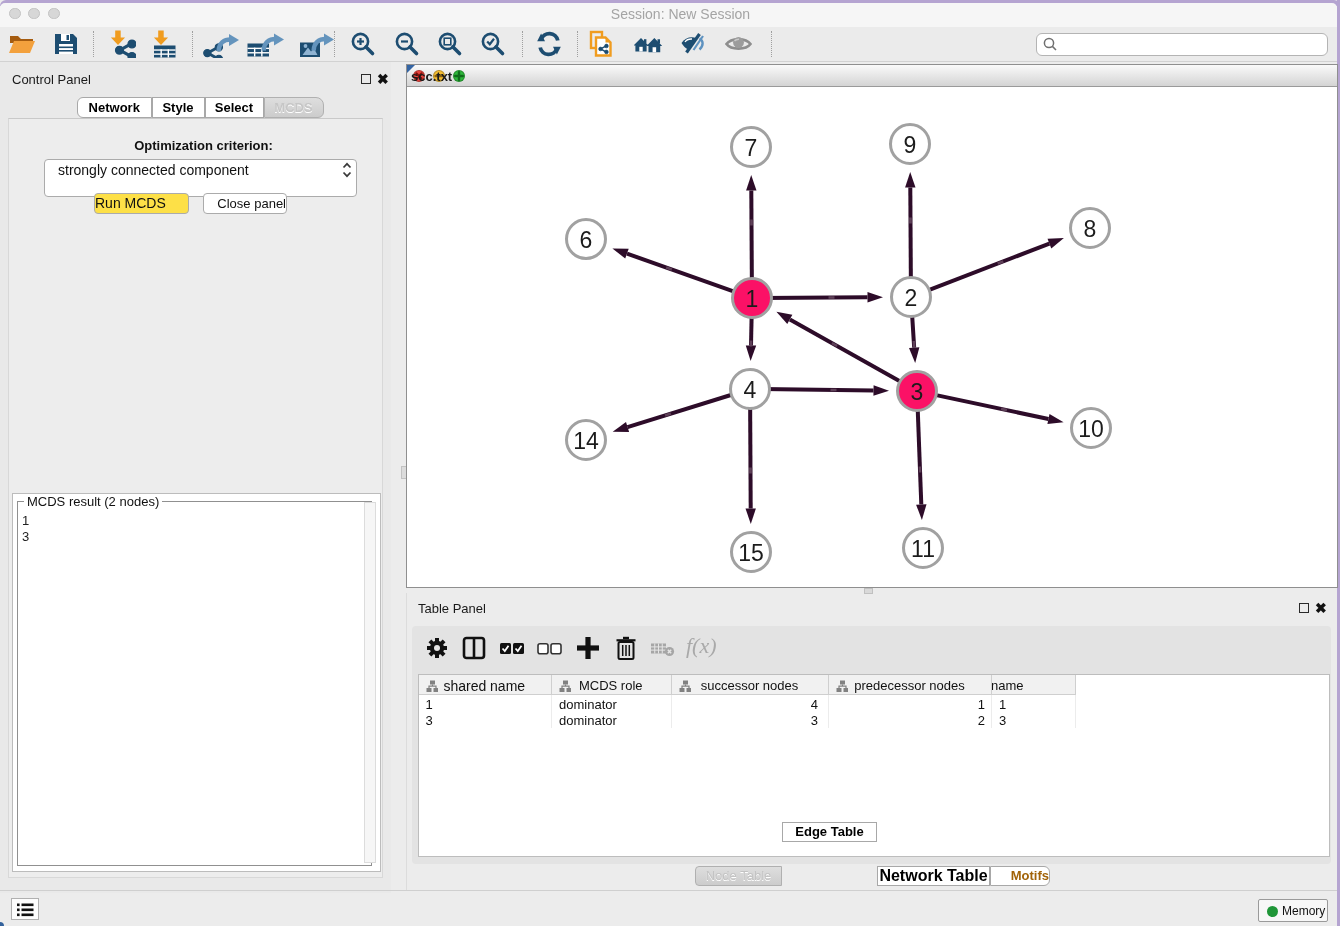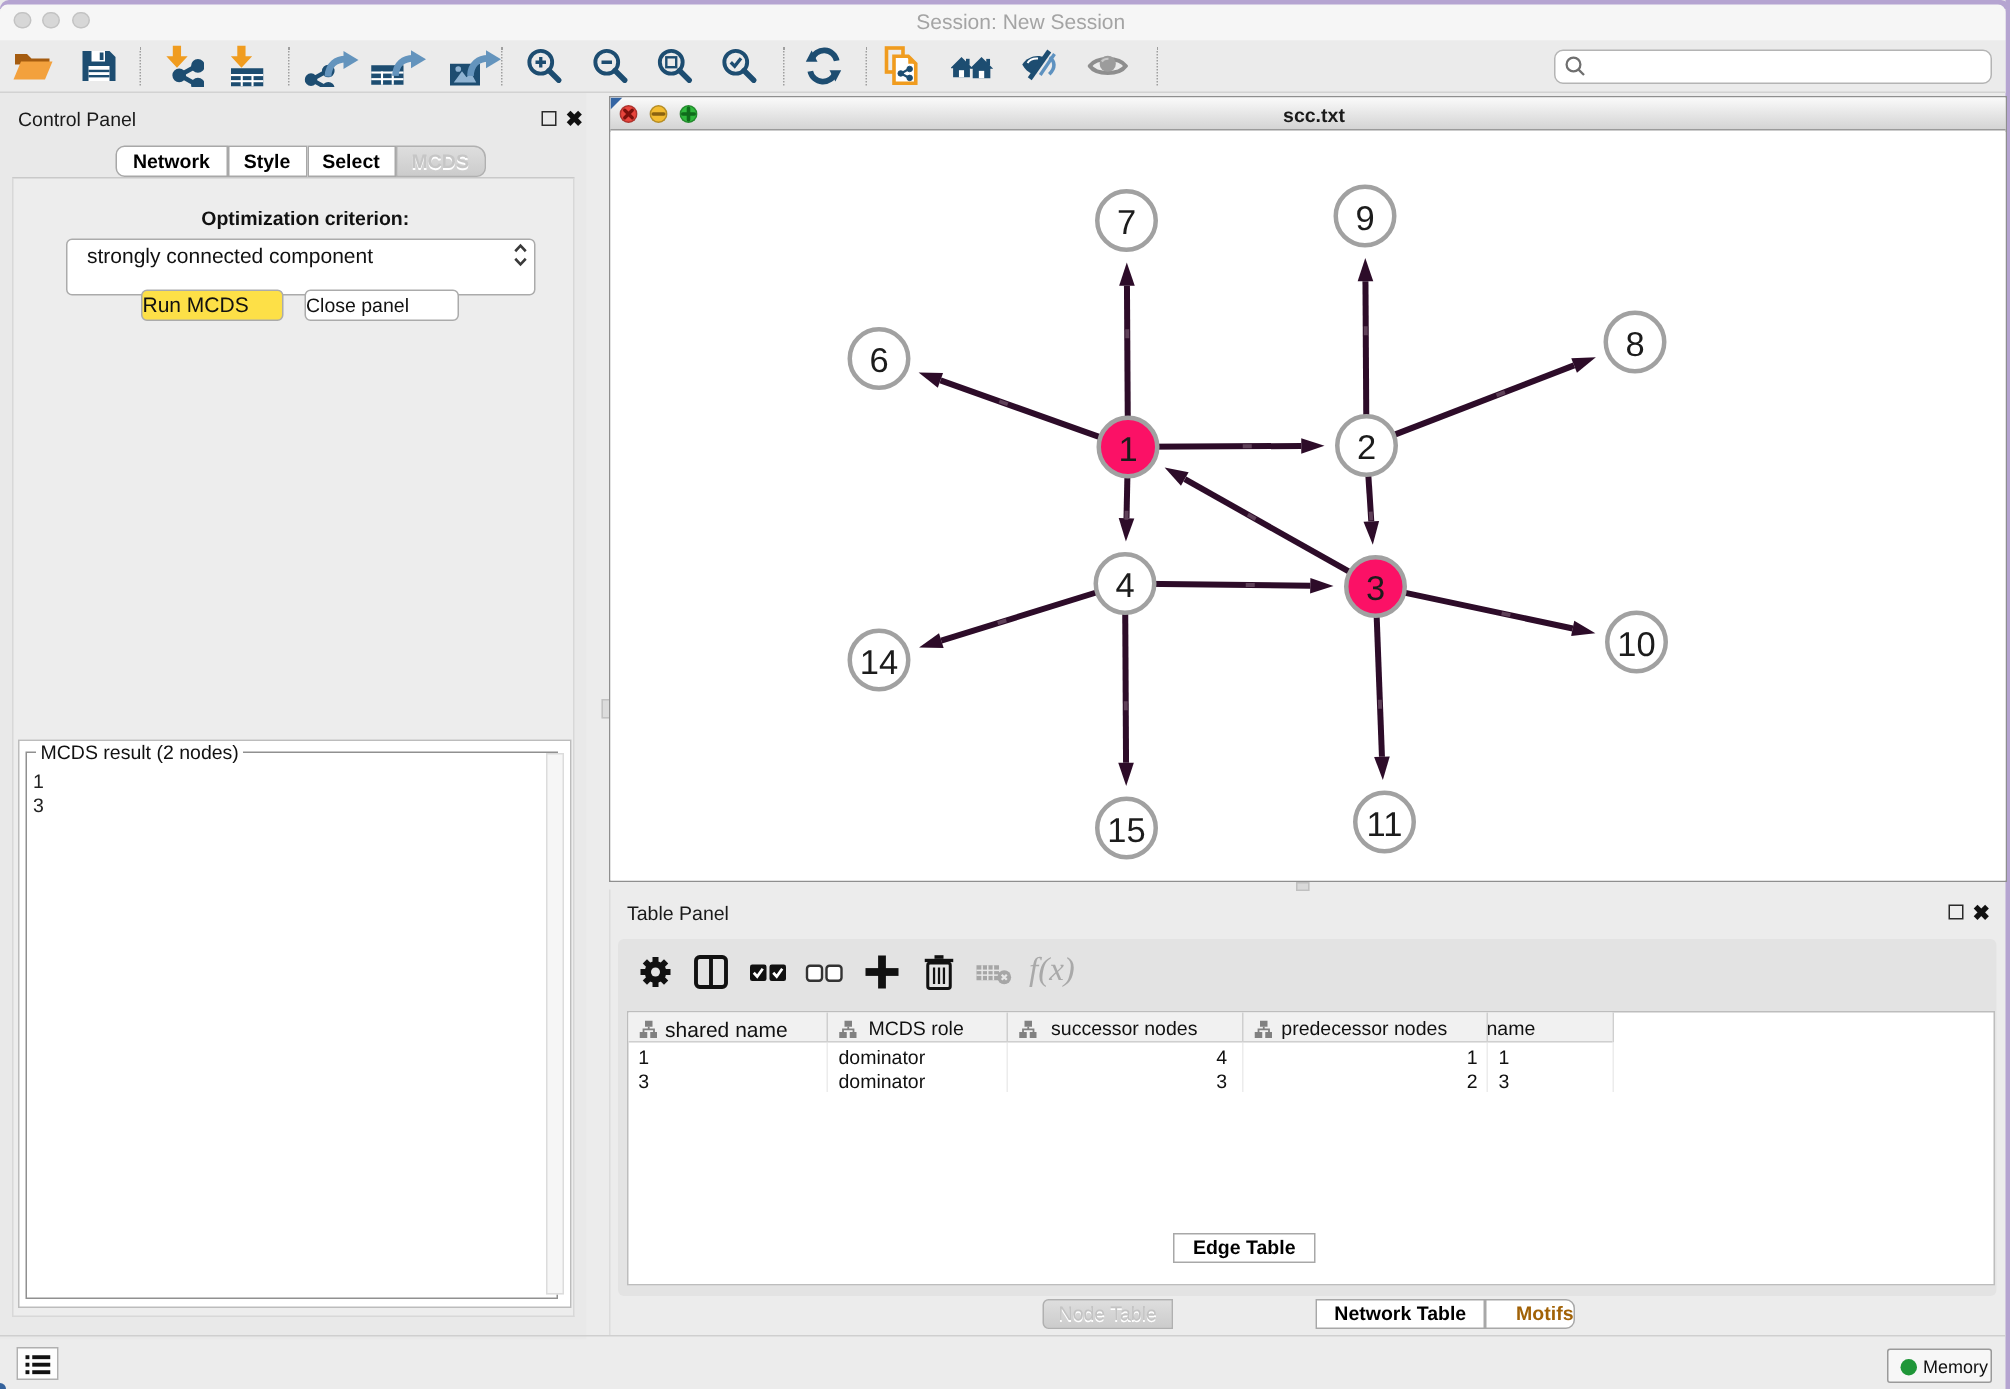--- a/index.html
+++ b/index.html
@@ -196,21 +196,21 @@
 <div class="ab" style="left:8px;top:118px;width:375px;height:760px;background:#ededed;border:1px solid #d8d8d8;border-top:1px solid #c9c9c9"></div>
 <div class="ab" style="left:16px;top:138px;width:375px;font-size:13px;font-weight:bold;color:#111;text-align:center">Optimization criterion:</div>
 <div class="ab" style="left:44px;top:159px;width:313px;height:38px;background:#fff;border:1px solid #ababab;border-radius:4px;font-size:14px;color:#111;line-height:20px;padding-left:13px">strongly connected component</div>
 <div class="ab" style="left:339px;top:161px">
     <svg width="16" height="18" viewBox="0 0 16 18" style="">
       <path d="M4.5 6.5 L8 2.8 L11.5 6.5" stroke="#3a3a3a" stroke-width="1.7" fill="none"></path>
       <path d="M4.5 11.5 L8 15.2 L11.5 11.5" stroke="#3a3a3a" stroke-width="1.7" fill="none"></path>
     </svg>
   </div>
 <div class="ab" style="left:94px;top:193px;width:95px;height:21px;background:#fde047;border:1px solid #ababab;border-radius:4px;font-size:14px;color:#111;line-height:19px">Run MCDS</div>
-<div class="ab" style="left:203px;top:193px;width:103px;height:21px;background:#fff;border:1px solid #ababab;border-radius:4px;font-size:13px;color:#111;text-align:left;line-height:19px">Close panel</div>
+<div class="ab" style="left:203px;top:193px;width:84px;height:21px;background:#fff;border:1px solid #ababab;border-radius:4px;font-size:13px;color:#111;text-align:right;line-height:19px">Close panel</div>
 <div class="ab" style="left:12px;top:493px;width:369px;height:379px;background:#fff;border:1px solid #bcbcbc"></div>
 <div class="ab" style="left:17px;top:501px;width:355px;height:365px;border:1px solid #909090"></div>
 <div class="ab" style="left:363.5px;top:502px;width:12px;height:361px;background:#f6f6f6;border:1px solid #dcdcdc"></div>
 <div class="ab" style="left:24px;top:494px;background:#fff;padding:0 3px;font-size:13px;color:#111">MCDS result (2 nodes)</div>
 <div class="ab" style="left:22px;top:513px;font-size:13px;color:#222;line-height:16px">1<br>3</div>
 <div class="ab" style="left:400.5px;top:466px;width:7px;height:13px;background:#dcdcdc;border:1px solid #c2c2c2"></div>
 <div class="ab" style="left:406px;top:64px;width:932px;height:524px;border:1px solid #8f8f8f;background:#fff"></div>
 <div class="ab" style="left:407px;top:65px;width:930px;height:22px;background:linear-gradient(#fafafa,#d4d4d4);border-bottom:1px solid #9a9a9a"></div>
 <div class="ab" style="left:407px;top:65px">
     <svg width="9" height="9" viewBox="0 0 9 9" style="">
@@ -228,21 +228,21 @@
     <svg width="12" height="12" viewBox="0 0 12 12" style="">
       <line x1="2.5" y1="6" x2="9.5" y2="6" stroke="#8a6210" stroke-width="2.4" stroke-linecap="round"></line>
     </svg>
   </div>
 <div class="ab" style="left:453px;top:70px;width:12px;height:12px;border-radius:50%;background:#2fb83c;border:0.5px solid rgba(0,0,0,.25)"></div>
 <div class="ab" style="left:453px;top:70px">
     <svg width="12" height="12" viewBox="0 0 12 12" style="">
       <path d="M6 2.2 L6 9.8 M2.2 6 L9.8 6" stroke="#0f6b1b" stroke-width="2.4" stroke-linecap="round"></path>
     </svg>
   </div>
-<div class="ab" style="left:411px;top:69px;width:930px;font-size:13px;font-weight:bold;color:#1a1a1a;text-align:center">scc.txt</div>
+<div class="ab" style="left:411px;top:69px;width:930px;font-size:13px;font-weight:bold;color:#1a1a1a;">scc.txt</div>
 <div class="ab" style="left:407px;top:88px;width:930px;height:499px;background:#fff;overflow:hidden">
     <svg width="932" height="500" style="position:absolute;left:0;top:0">
       <line x1="344.9" y1="200.0" x2="344.3" y2="102.5" stroke="#2d0c29" stroke-width="4"></line>
       <polygon points="344.2,87.0 349.5,102.5 339.1,102.5" fill="#2d0c29"></polygon>
       <rect x="341.5" y="133.2" width="6" height="2.6" fill="#5f4159" transform="rotate(-90.4 344.5 134.5)"></rect>
       <line x1="335.6" y1="206.7" x2="220.0" y2="165.6" stroke="#2d0c29" stroke-width="4"></line>
       <polygon points="205.4,160.4 221.7,160.7 218.2,170.5" fill="#2d0c29"></polygon>
       <rect x="259.0" y="179.2" width="6" height="2.6" fill="#5f4159" transform="rotate(-160.4 262.0 180.5)"></rect>
       <line x1="355.0" y1="209.9" x2="460.5" y2="209.3" stroke="#2d0c29" stroke-width="4"></line>
       <polygon points="476.0,209.2 460.5,214.5 460.5,204.1" fill="#2d0c29"></polygon>
@@ -432,21 +432,21 @@
 <div class="ab" style="left:671px;top:697px;width:147px;font-size:13px;color:#111;text-align:right">4</div>
 <div class="ab" style="left:828px;top:697px;width:157px;font-size:13px;color:#111;text-align:right">1</div>
 <div class="ab" style="left:999px;top:697px;font-size:13px;color:#111">1</div>
 <div class="ab" style="left:425.5px;top:713px;font-size:13px;color:#111">3</div>
 <div class="ab" style="left:559px;top:713px;font-size:13px;color:#111">dominator</div>
 <div class="ab" style="left:671px;top:713px;width:147px;font-size:13px;color:#111;text-align:right">3</div>
 <div class="ab" style="left:828px;top:713px;width:157px;font-size:13px;color:#111;text-align:right">2</div>
 <div class="ab" style="left:999px;top:713px;font-size:13px;color:#111">3</div>
 <div class="ab" style="left:695px;top:866px;width:87px;height:20px;background:linear-gradient(#dedede,#cccccc);border:1px solid #b0b0b0;border-radius:4px 0 0 4px;font-size:13px;color:#c3c3c3;text-shadow:0 1px 0 #fff;text-align:center;line-height:18px">Node Table</div>
 <div class="ab" style="left:782px;top:822px;width:95px;height:20px;background:#fff;border:1px solid #a8a8a8;font-size:13px;color:#000;text-align:center;line-height:18px;font-weight:bold">Edge Table</div>
-<div class="ab" style="left:877px;top:866px;width:113px;height:20px;background:#fff;border:1px solid #a8a8a8;font-size:13px;color:#000;text-align:center;line-height:18px;font-weight:bold">Network Table</div>
+<div class="ab" style="left:877px;top:866px;width:113px;height:20px;background:#fff;border:1px solid #a8a8a8;font-size:16px;color:#000;text-align:center;line-height:18px;font-weight:bold">Network Table</div>
 <div class="ab" style="left:990px;top:866px;width:60px;height:20px;background:#fff;border:1px solid #a8a8a8;border-radius:0 6px 6px 0;font-size:13px;color:#a16207;text-align:right;line-height:18px;font-weight:bold">Motifs</div>
 <div class="ab" style="left:0;top:890px;width:1337px;height:1px;background:#cfcfcf"></div>
 <div class="ab" style="left:11px;top:898px;width:28px;height:22px;background:#fdfdfd;border:1px solid #b0b0b0"></div>
 <div class="ab" style="left:16px;top:902px">
     <svg width="18" height="16" viewBox="0 0 18 16" style="">
       <rect x="1" y="1.5" width="2.6" height="2.6" fill="#111"></rect>
       <rect x="5.5" y="1.5" width="12" height="2.6" fill="#111"></rect>
       <rect x="1" y="6.5" width="2.6" height="2.6" fill="#111"></rect>
       <rect x="5.5" y="6.5" width="12" height="2.6" fill="#111"></rect>
       <rect x="1" y="11.5" width="2.6" height="2.6" fill="#111"></rect>

